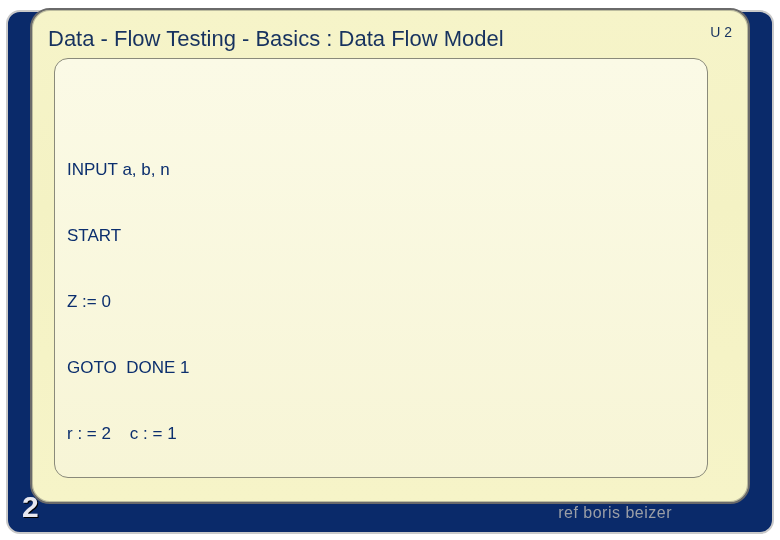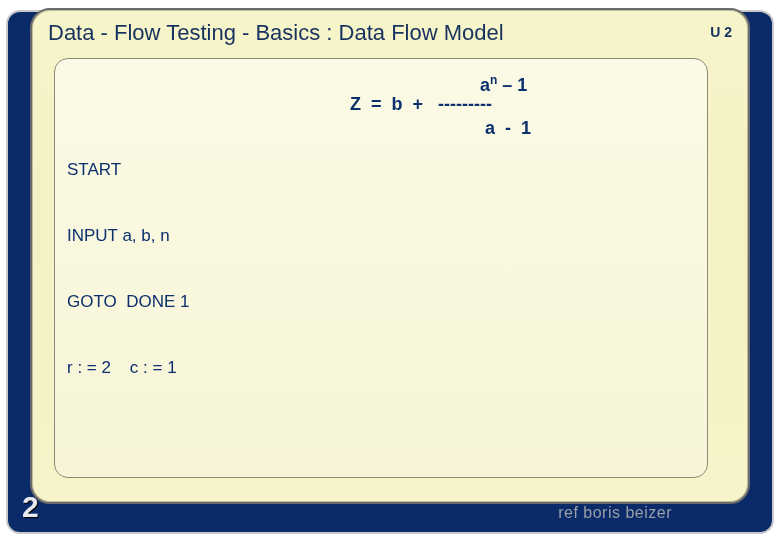--- a/index.html
+++ b/index.html
@@ -52,32 +52,32 @@
     top: 8px;
     height: 492px;
     background: linear-gradient(180deg, #f6f4c9 0%, #f4f2c4 40%, #f6f4c8 100%);
     border: 2px solid #6a6a6a;
     border-radius: 20px;
     box-shadow: inset 0 0 0 1px #bdbda0;
   }
   .title {
     position: absolute;
     left: 16px;
-    top: 10px;
+    top: 16px;
     font-size: 22px;
     color: #17325f;
     font-weight: 400;
     text-align: right;
   }
   .u2 {
     position: absolute;
     right: 16px;
     top: 14px;
     font-size: 14px;
-    font-weight: bold;
+    font-weight: normal;
     color: #17325f;
   }
   
   .example {
     position: absolute;
     left: 22px;
     right: 40px;
     top: 48px;
     height: 418px;
     background: linear-gradient(180deg, #fbfae6 0%, #f7f5d6 100%);
@@ -144,29 +144,25 @@
     <div class="page-num">2</div>
     <div class="ref">ref boris beizer</div>
   </div>
 
   <div class="card">
     <div class="title">Data - Flow Testing   -  Basics : Data Flow Model</div>
     <div class="u2">U 2</div>
 
     <div class="example">
 
-      <div class="formula">
-        <div class="row1">a<span class="sup">n</span> – 1</div>
-        <div class="row2">Z  =  b  +   ---------</div>
-        <div class="row3">a  -  1</div>
-      </div>
 
       <div class="code">
+        <div>INPUT a, b, n</div>
         <div>START</div>
-        <div>INPUT a, b, n</div>
+        <div>Z := 0</div>
         <div>GOTO  DONE 1</div>
         <div>r : = 2    c : = 1</div>
         
         
         
         
         
         
         
         <div></div>

